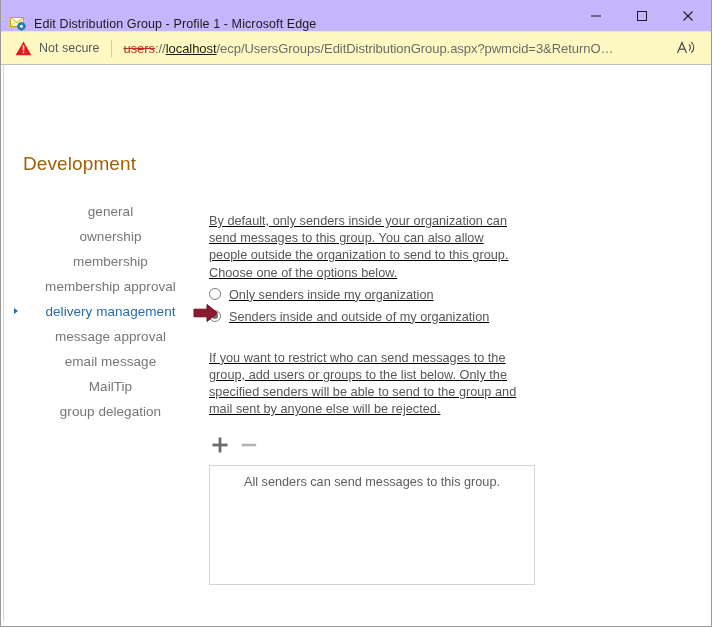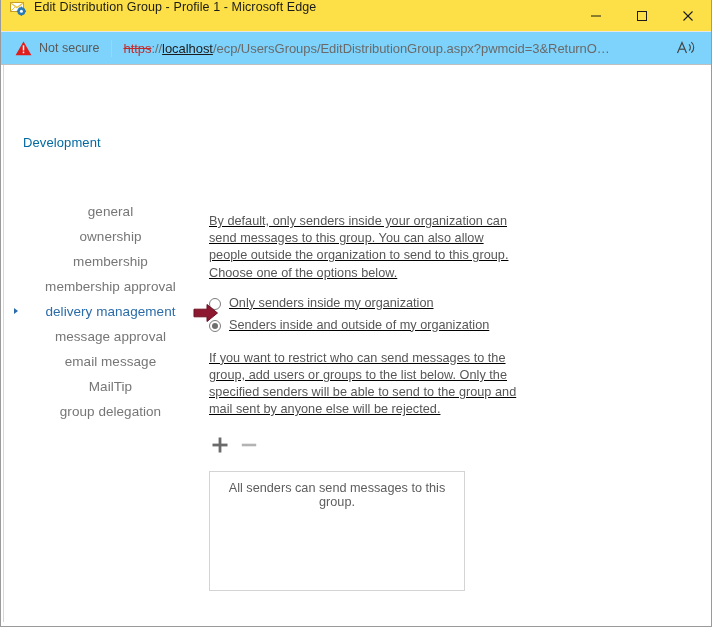--- a/index.html
+++ b/index.html
@@ -23,24 +23,24 @@
     box-sizing: border-box;
     border: 1px solid #9a9a9a;
     border-top: none;
     overflow: hidden;
   }
 
   
   .titlebar {
     position: relative;
     height: 32px;
-    background: #fde047;
+    background: #c4b5fd;
     border-bottom: 1px solid #e6e6e6;
     display: flex;
-    align-items: flex-start;
+    align-items: flex-end;
     box-sizing: border-box;
   }
   .favicon {
     width: 16px;
     height: 16px;
     margin-left: 9px;
     margin-right: 8px;
     flex: 0 0 auto;
     position: relative;
   }
@@ -63,21 +63,21 @@
     display: flex;
     align-items: center;
     justify-content: center;
   }
   .win-btn svg { display: block; }
 
   
   .addressbar {
     position: relative;
     height: 33px;
-    background: #7dd3fc;
+    background: #fef9c3;
     border-bottom: 1px solid #bfbfbf;
     display: flex;
     align-items: center;
     box-sizing: border-box;
   }
   .warn-icon {
     margin-left: 14px;
     margin-right: 7px;
     width: 17px;
     height: 15px;
@@ -133,23 +133,23 @@
     left: 2px;
     top: 0;
     bottom: 4px;
     width: 1px;
     background: #d7d7d7;
   }
 
   .page-title {
     position: absolute;
     left: 22px;
-    top: 70px;
-    font-size: 13px;
-    color: #0369a1;
+    top: 88px;
+    font-size: 19px;
+    color: #a16207;
     font-weight: 400;
     letter-spacing: 0.1px;
   }
 
   
   .nav {
     position: absolute;
     left: 22px;
     top: 134px;
     width: 175px;
@@ -192,21 +192,21 @@
     line-height: 17.2px;
     letter-spacing: 0.02px;
   }
   .radios {
     margin-top: 6px;
   }
   .radio-row {
     position: relative;
     height: 22px;
     display: flex;
-    align-items: flex-end;
+    align-items: flex-start;
   }
   .radio {
     width: 12px;
     height: 12px;
     border-radius: 50%;
     border: 1px solid #7d7d7d;
     background: #ffffff;
     box-sizing: border-box;
     margin-right: 8px;
     flex: 0 0 auto;
@@ -237,22 +237,22 @@
   }
   .icon-plus, .icon-minus {
     display: flex;
     align-items: center;
     justify-content: center;
   }
   .icon-plus { width: 22px; height: 22px; margin-right: 8px; }
   .icon-minus { width: 20px; height: 22px; }
 
   .listbox {
-    margin-top: 14px;
-    width: 256px;
+    margin-top: 8px;
+    width: 326px;
     height: 120px;
     border: 1px solid #d4d4d4;
     background: #ffffff;
     box-sizing: border-box;
     position: relative;
   }
   .listbox-empty {
     position: absolute;
     left: 0;
     right: 0;
@@ -317,21 +317,21 @@
   <div class="addressbar">
     <div class="warn-icon">
       <svg width="17" height="15" viewBox="0 0 17 15">
         <path d="M8.5 0.6 L16.4 14.2 L0.6 14.2 Z" fill="#e01c1c"></path>
         <rect x="7.75" y="4.3" width="1.5" height="5.2" fill="#ffffff"></rect>
         <rect x="7.75" y="10.6" width="1.5" height="1.6" fill="#ffffff"></rect>
       </svg>
     </div>
     <div class="notsecure-label">Not secure</div>
     <div class="addr-divider"></div>
-    <div class="url"><span class="scheme">https</span><span>://</span><span class="host">localhost</span><span>/ecp/UsersGroups/EditDistributionGroup.aspx?pwmcid=3&amp;ReturnO…</span></div>
+    <div class="url"><span class="scheme">users</span><span>://</span><span class="host">localhost</span><span>/ecp/UsersGroups/EditDistributionGroup.aspx?pwmcid=3&amp;ReturnO…</span></div>
     <div class="read-aloud">
       <svg width="20" height="18" viewBox="0 0 20 18">
         <path d="M1.5 14 L6 3.5 L10.5 14" fill="none" stroke="#444" stroke-width="1.2"></path>
         <line x1="3.4" y1="10.2" x2="8.6" y2="10.2" stroke="#444" stroke-width="1.2"></line>
         <path d="M13 5.3 A4.2 4.2 0 0 1 13 11.5" fill="none" stroke="#444" stroke-width="1.1"></path>
         <path d="M15.3 3.1 A7 7 0 0 1 15.3 13.7" fill="none" stroke="#444" stroke-width="1.1"></path>
       </svg>
     </div>
   </div>
 

